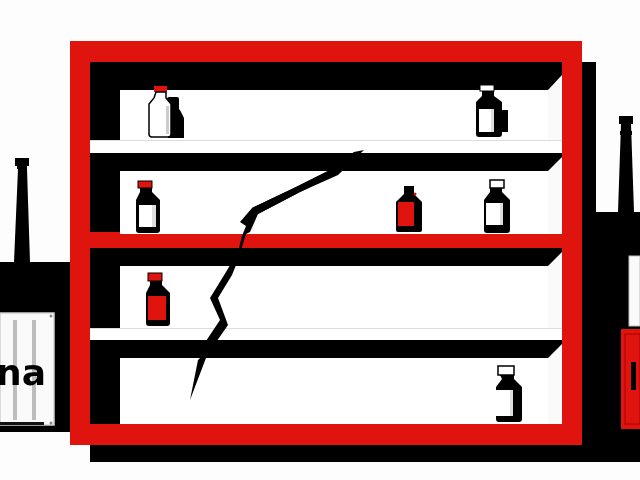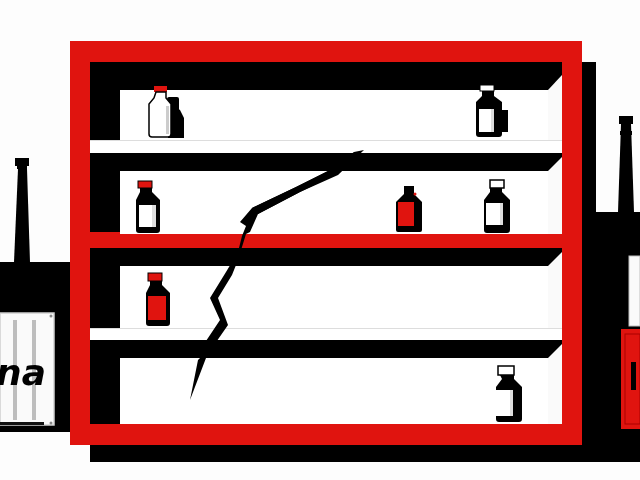--- a/index.html
+++ b/index.html
@@ -2,21 +2,21 @@
 <html><head>
 <meta charset="utf-8">
 <style>
   html,body{margin:0;padding:0;}
   body{width:640px;height:480px;background:#fdfdfd;position:relative;overflow:hidden;font-family:"Liberation Sans",sans-serif;}
   svg{position:absolute;left:0;top:0;}
 </style>
 </head>
 <body>
 
-<div style="position:absolute;left:0;top:0;width:640px;height:480px;font-style:italic;">
+<div style="position:absolute;left:0;top:0;width:640px;height:480px;">
 <svg width="640" height="480" viewBox="0 0 640 480">
 
   <g>
     <rect x="15" y="158" width="14" height="8" fill="#000"></rect>
     <rect x="17" y="165" width="10" height="4" fill="#000"></rect>
     <polygon points="18,169 27,169 30,262 14,262" fill="#000"></polygon>
     <rect x="0" y="262" width="70" height="170" fill="#000"></rect>
 
     <g>
       <rect x="0" y="313" width="54" height="112" fill="#fafafa" stroke="#d0d0d0" stroke-width="1.5"></rect>

